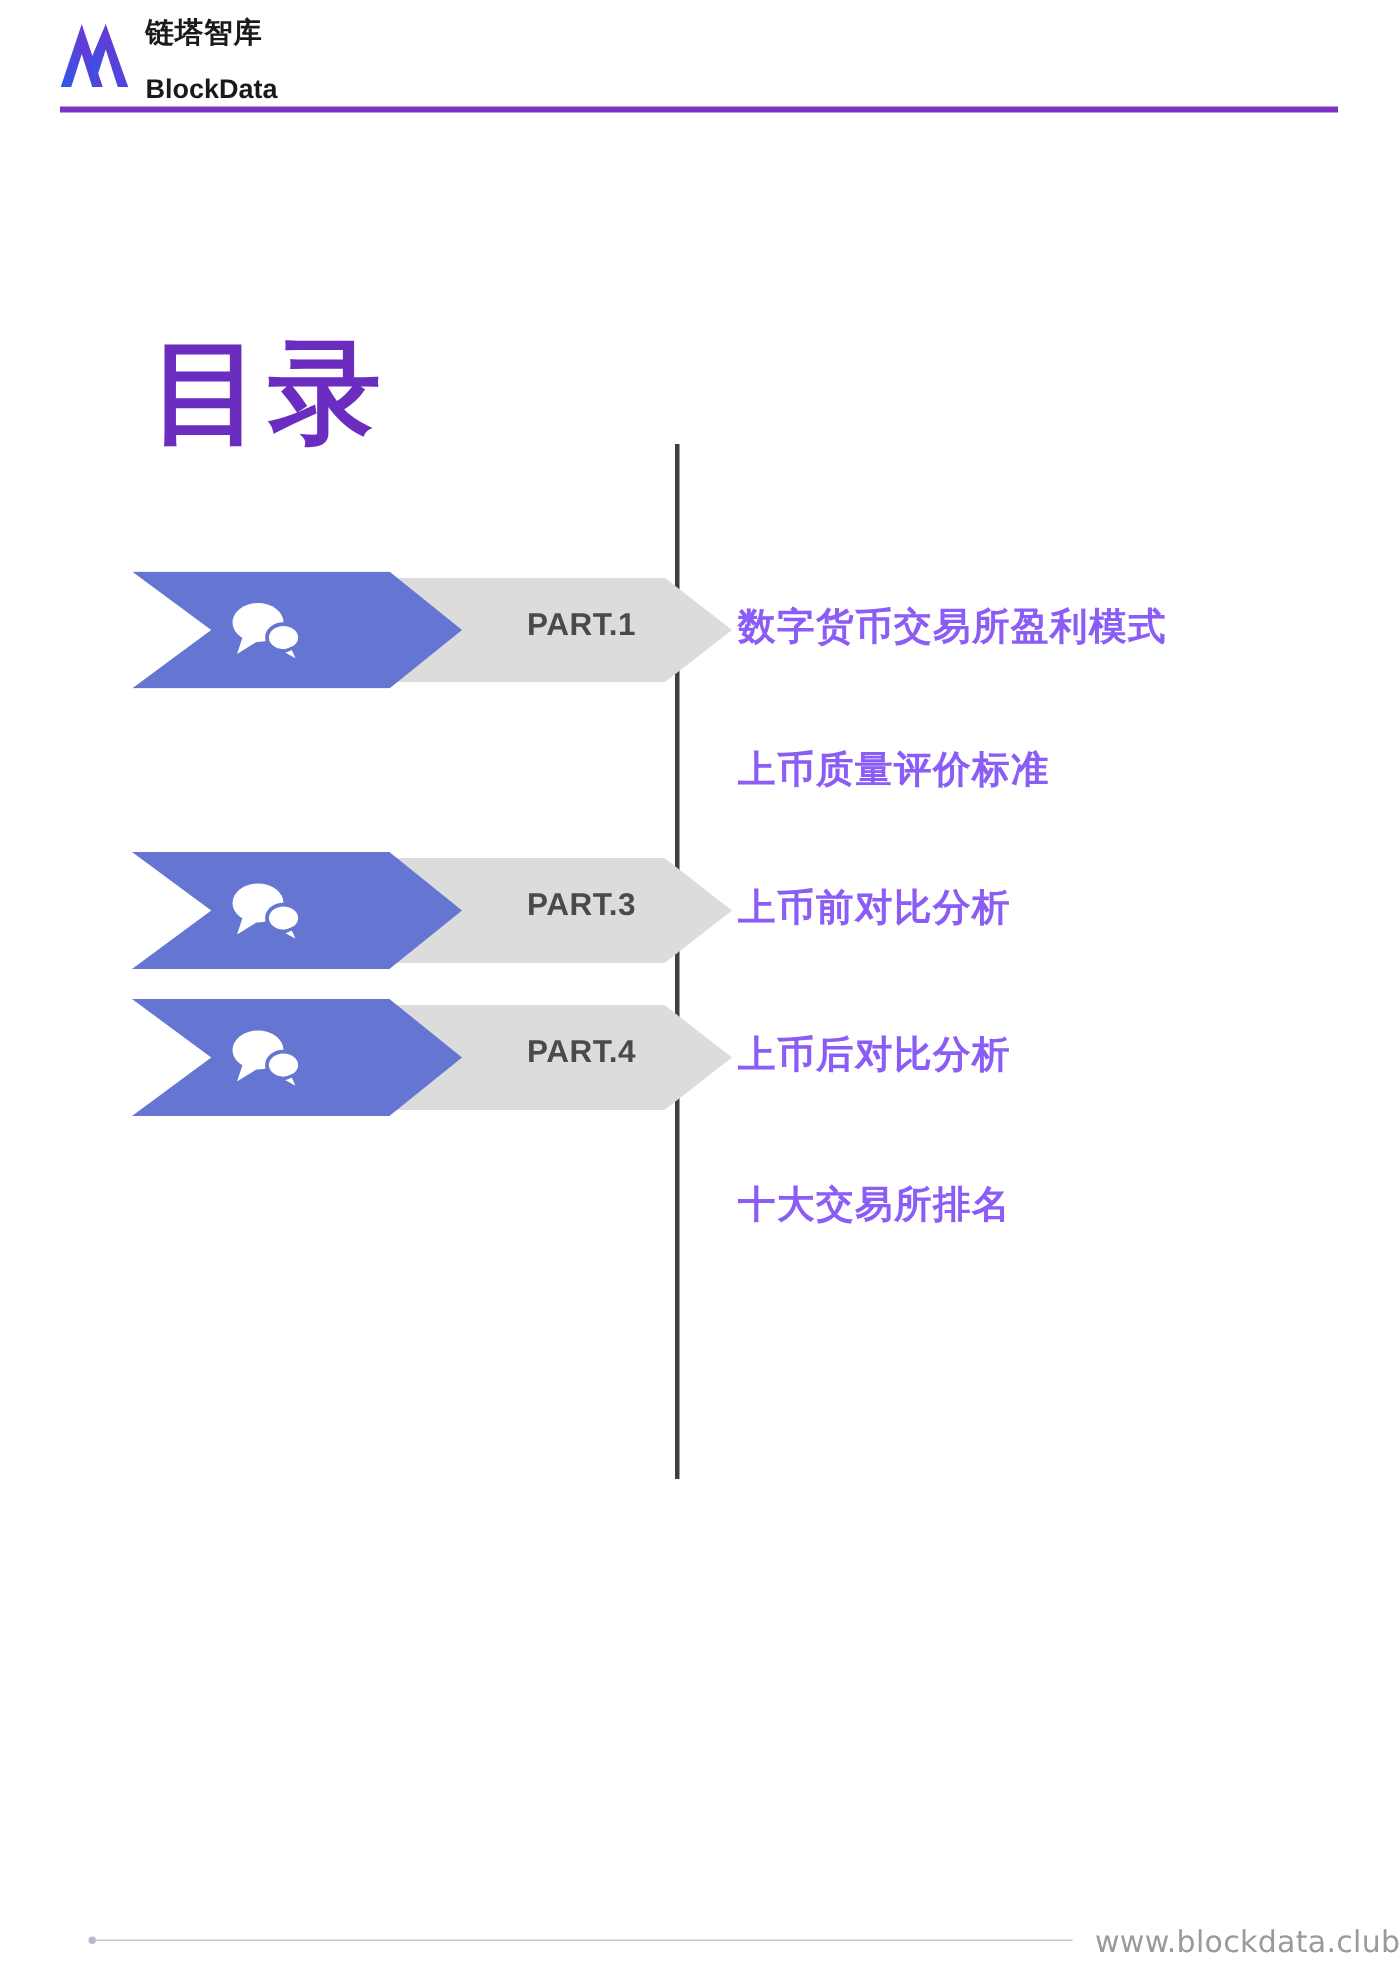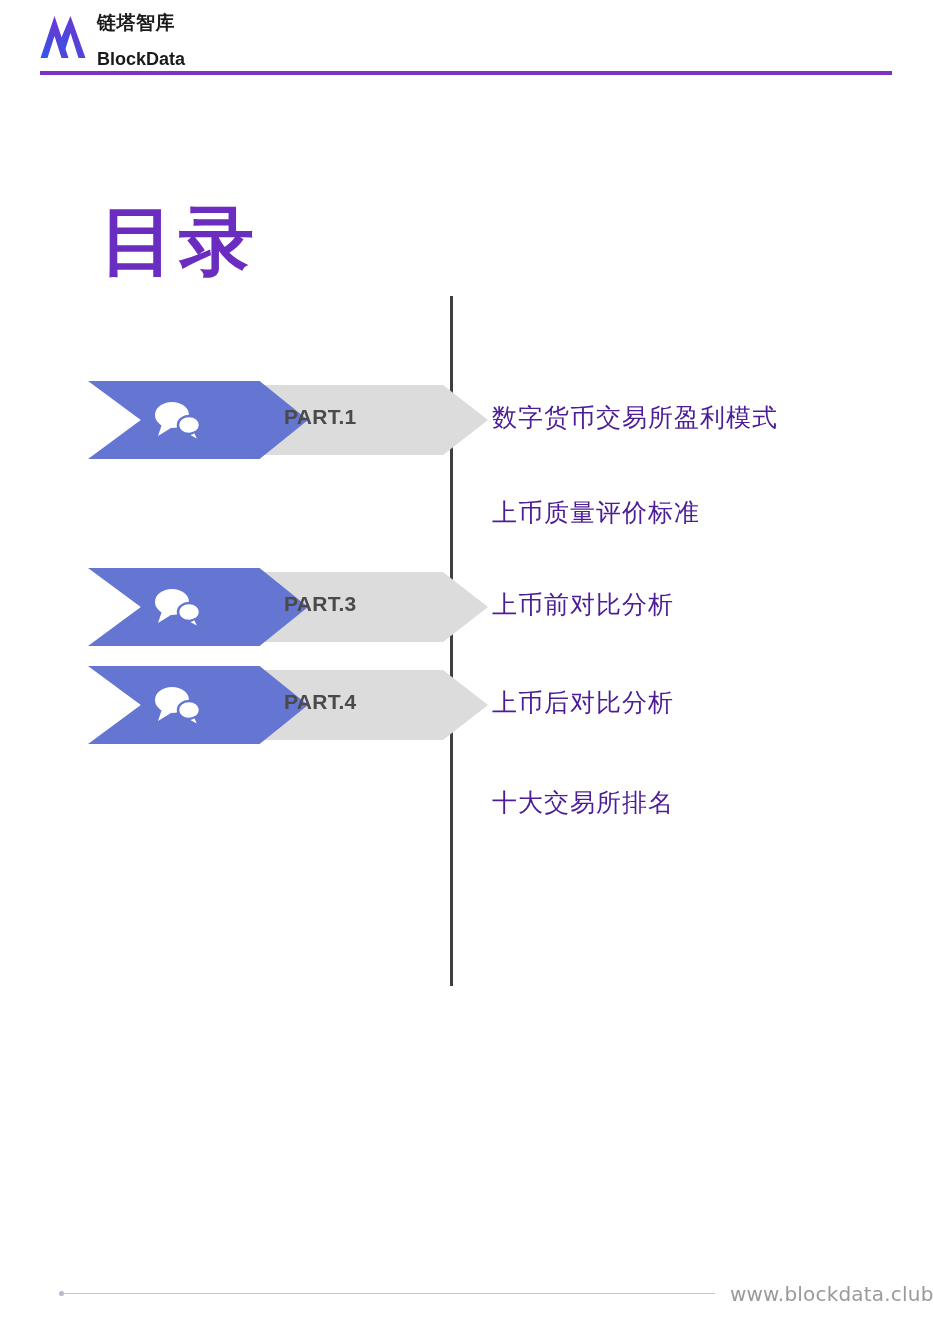--- a/index.html
+++ b/index.html
@@ -71,21 +71,21 @@
     top: 71px;
     width: 852px;
     height: 4px;
     background: #7C32C4;
   }
 
   
   .page-title {
     position: absolute;
     left: 100px;
-    top: 204px;
+    top: 224px;
     font-size: 75px;
     font-weight: bold;
     color: #6B2CC0;
     letter-spacing: 4px;
     line-height: 1;
     font-family: "DejaVu Sans", "Liberation Sans", sans-serif;
   }
 
   
   .v-divider {
@@ -103,20 +103,21 @@
     left: 0;
     top: 0;
     width: 933px;
   }
 
   .toc-row {
     position: absolute;
     left: 0;
     width: 875px;
     height: 78px;
+    text-align: right;
   }
 
   .chev-group {
     position: absolute;
     left: 88px;
     top: 0;
     width: 320px;
     height: 78px;
   }
 
@@ -157,22 +158,22 @@
     font-weight: bold;
     color: #4a4a4a;
     letter-spacing: 0.3px;
   }
 
   .toc-text {
     position: absolute;
     left: 492px;
     top: 20px;
     font-size: 25px;
-    font-weight: normal;
-    color: #4c1d95;
+    font-weight: bold;
+    color: #8b5cf6;
     letter-spacing: 1px;
     white-space: nowrap;
     font-family: "DejaVu Sans", "Liberation Sans", sans-serif;
   }
 
   .footer-dot {
     position: absolute;
     left: 59px;
     top: 1291px;
     width: 5px;

